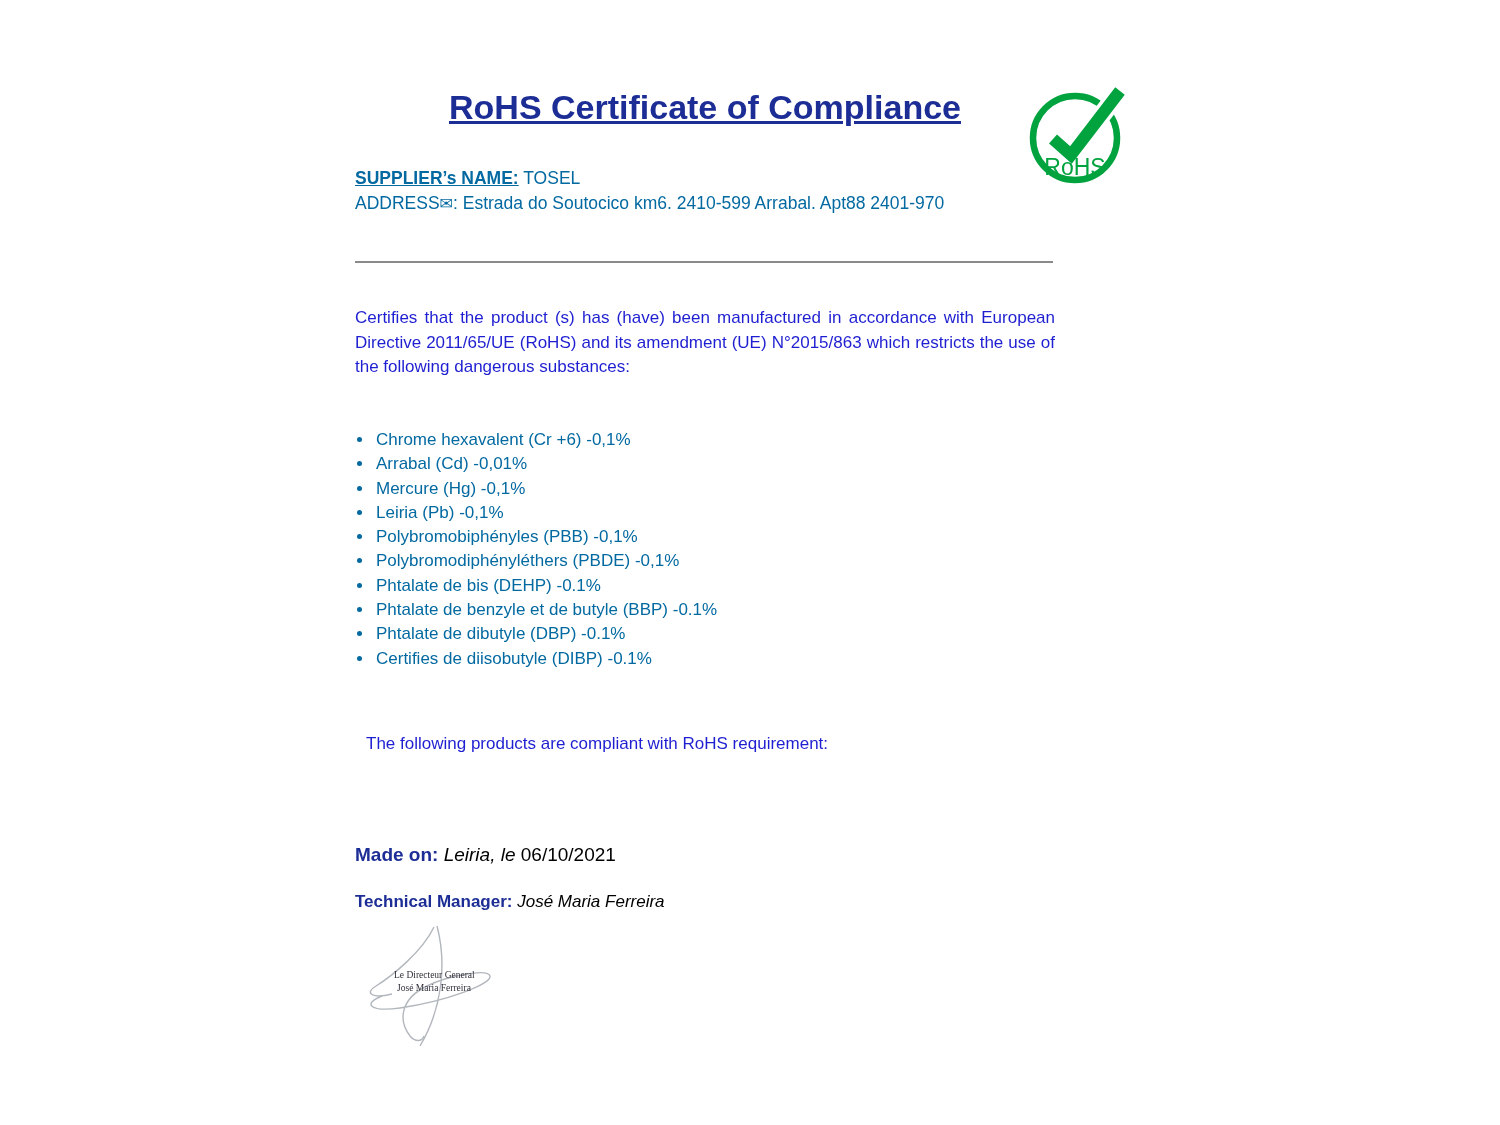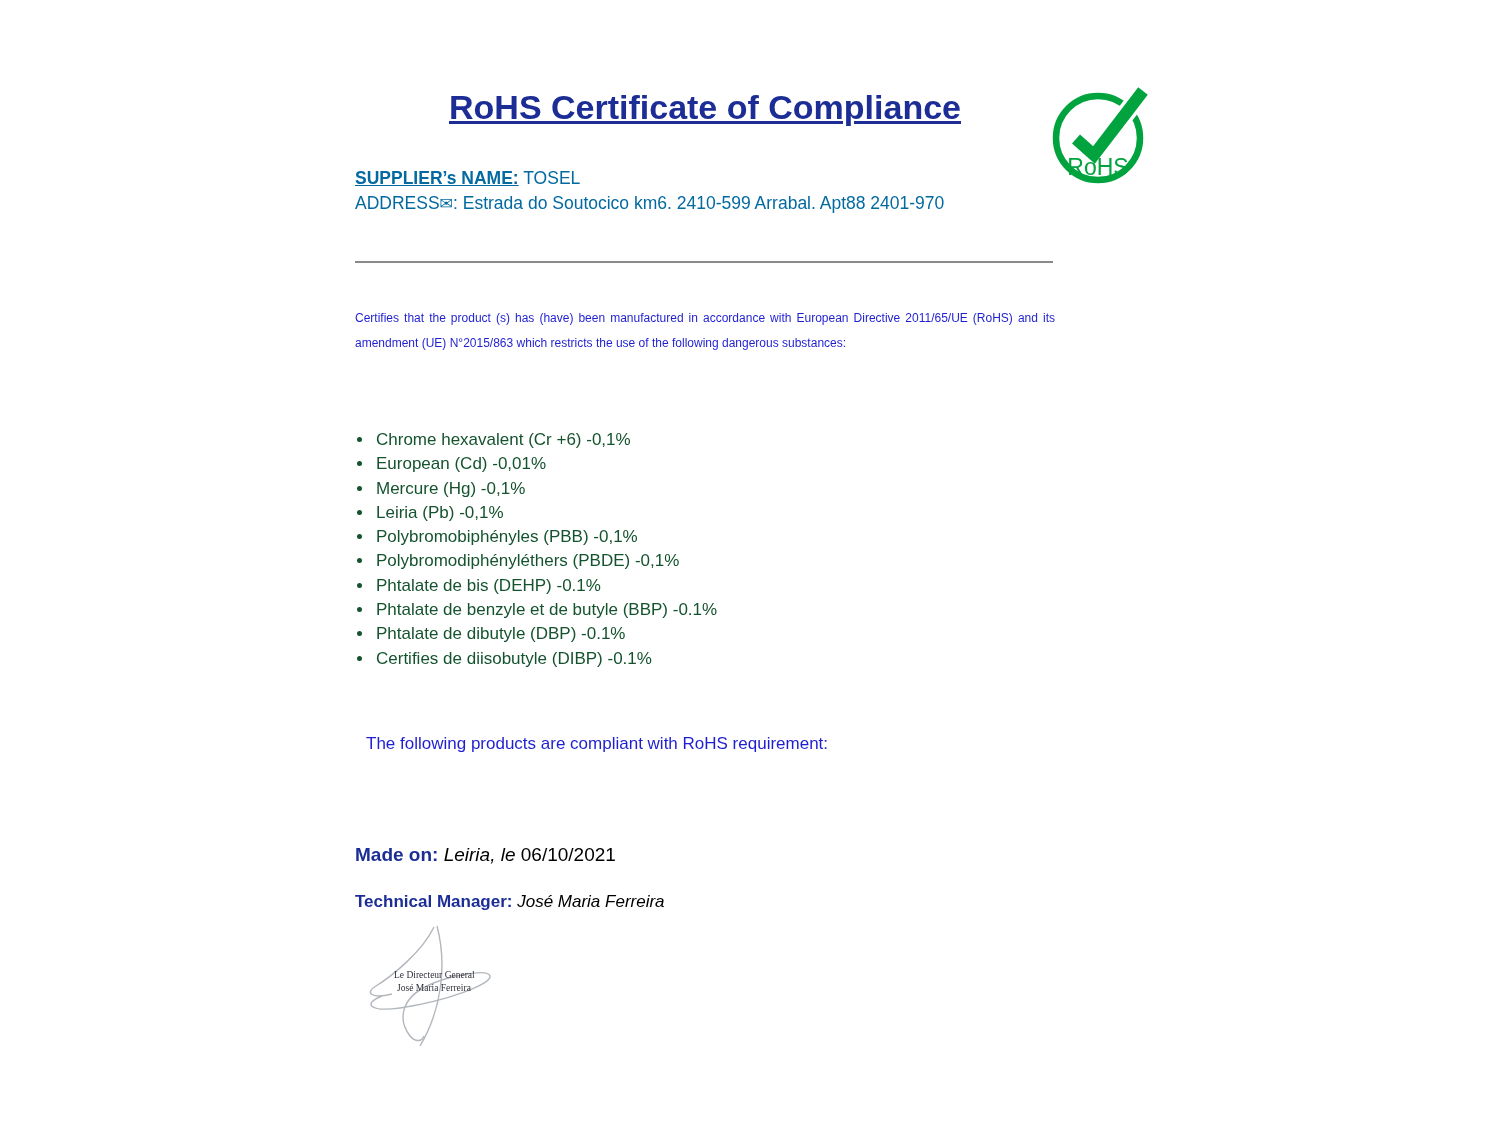--- a/index.html
+++ b/index.html
@@ -7,44 +7,44 @@
   body { font-family: "Liberation Sans", sans-serif; color: #000; }
   .page { position: relative; width: 1220px; height: 1125px; background: #fff; overflow: hidden; }
 
   .doc-title {
     position: absolute; left: 355px; top: 88px; width: 700px;
     text-align: center; font-size: 34px; font-weight: bold;
     color: #1c2d96; text-decoration: underline;
     letter-spacing: 0px;
   }
 
-  .logo-wrap { position: absolute; left: 1050px; top: 82px; width: 100px; height: 106px; }
+  .logo-wrap { position: absolute; left: 1027px; top: 82px; width: 100px; height: 106px; }
 
   .supplier-block {
     position: absolute; left: 355px; top: 166px; width: 700px;
     font-size: 17.5px; line-height: 24.5px; color: #0369a1;
   }
   .supplier-line { white-space: nowrap; }
   .lbl-bold-underline { font-weight: bold; text-decoration: underline; }
   .inline-icon { font-size: 16px; }
 
   .rule {
     position: absolute; left: 355px; top: 261px; width: 698px; height: 2px;
     background: #8a8a8a;
   }
 
   .cert-paragraph {
     position: absolute; left: 355px; top: 306px; width: 700px;
-    font-size: 12px; line-height: 24.5px; color: #1f1fd2;
+    font-size: 17px; line-height: 24.5px; color: #1f1fd2;
     text-align: justify;
   }
 
   .substance-list {
     position: absolute; left: 358px; top: 428px; width: 680px;
-    font-size: 17px; line-height: 24.3px; color: #14532d;
+    font-size: 17px; line-height: 24.3px; color: #0369a1;
     list-style: disc; padding-left: 16px;
   }
   .substance-list li { padding-left: 2px; }
 
   .compliance-line {
     position: absolute; left: 355px; top: 734px; width: 700px;
     font-size: 17px; color: #1f1fd2; margin-left: 11px;
   }
 
   .article-line {
@@ -92,21 +92,21 @@
       <span>ADDRESS</span><span class="inline-icon">✉</span><span>: Estrada do Soutocico km6. 2410-599 Arrabal. Apt88 2401-970</span>
     </div>
   </div>
 
   <div class="rule"></div>
 
   <p class="cert-paragraph">Certifies that the product (s) has (have) been manufactured in accordance with European Directive 2011/65/UE (RoHS) and its amendment (UE) N°2015/863 which restricts the use of the following dangerous substances:</p>
 
   <ul class="substance-list">
     <li>Chrome hexavalent (Cr +6) -0,1%</li>
-    <li>European (Cd) -0,01%</li>
+    <li>Arrabal (Cd) -0,01%</li>
     <li>Mercure (Hg) -0,1%</li>
     <li>Leiria (Pb) -0,1%</li>
     <li>Polybromobiphényles (PBB) -0,1%</li>
     <li>Polybromodiphényléthers (PBDE) -0,1%</li>
     <li>Phtalate de bis (DEHP) -0.1%</li>
     <li>Phtalate de benzyle et de butyle (BBP) -0.1%</li>
     <li>Phtalate de dibutyle (DBP) -0.1%</li>
     <li>Certifies de diisobutyle (DIBP) -0.1%</li>
   </ul>
 

